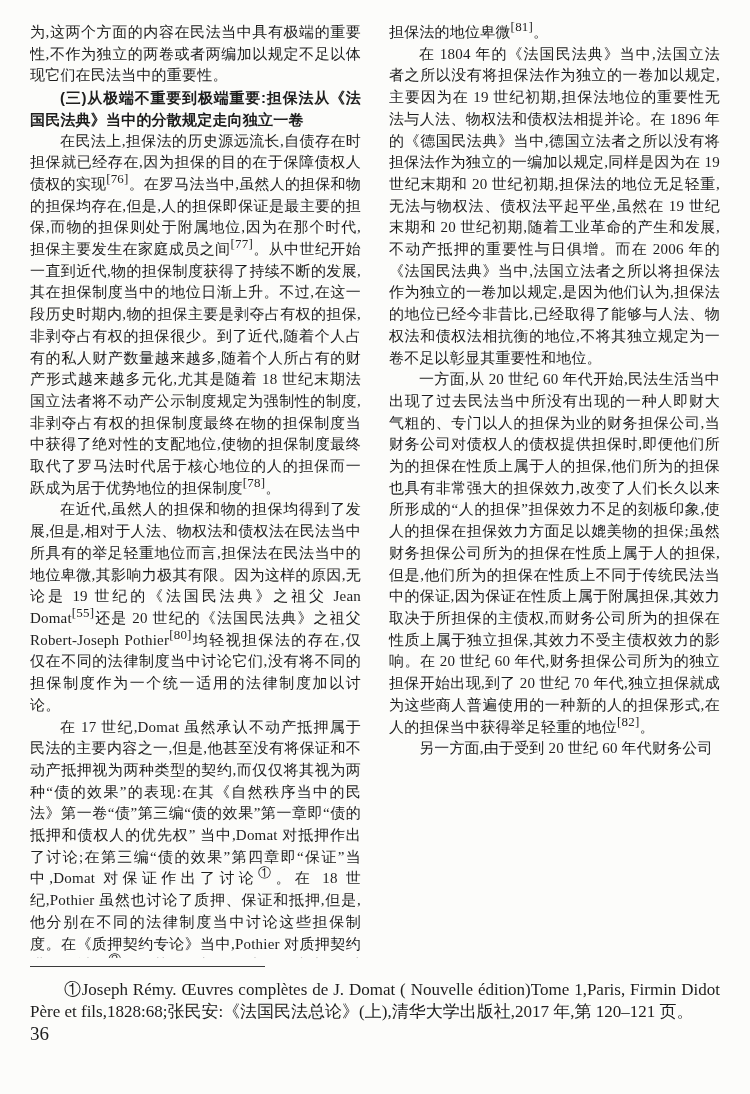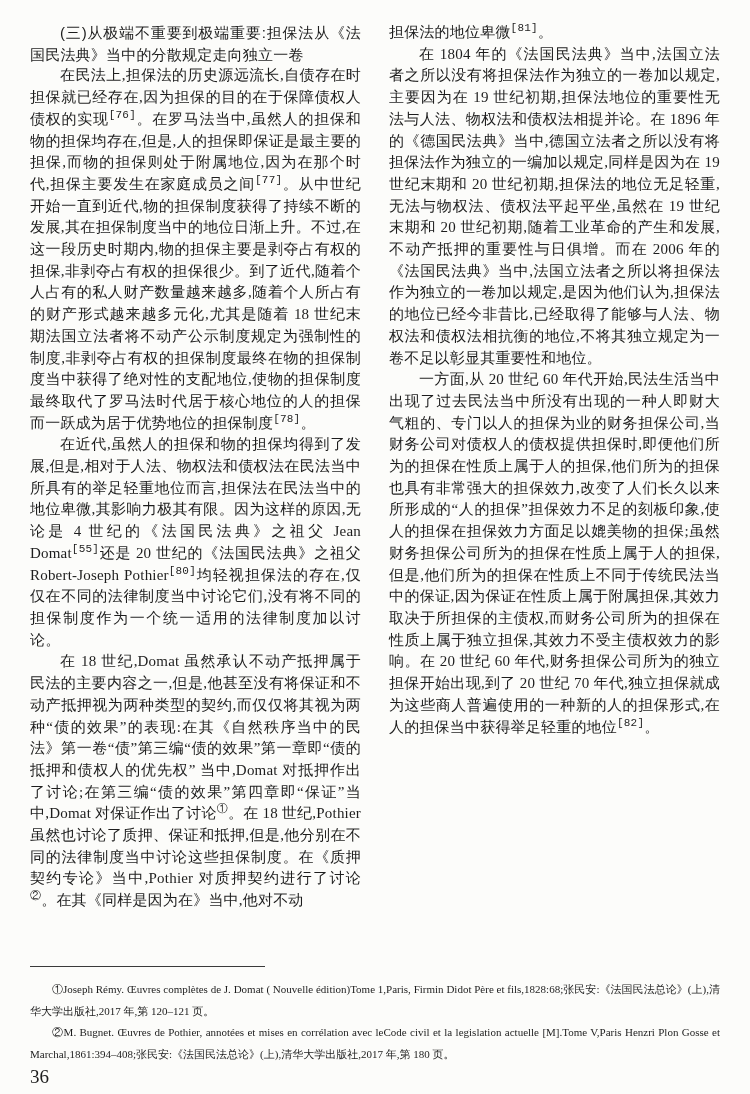--- a/index.html
+++ b/index.html
@@ -29,65 +29,65 @@
     line-height: 21.7px;
     text-align: justify;
     text-justify: inter-ideograph;
     letter-spacing: 0.2px;
   }
   .col p, .footnotes p { margin: 0; }
   p.p, p.h { text-indent: 2em; }
   p.p-cont { text-indent: 0; }
   p.h {
     font-family: "Liberation Sans", sans-serif;
-    font-weight: 400;
+    font-weight: 700;
   }
   sup {
-    font-size: 11px;
+    font-size: 13px;
     line-height: 0;
     vertical-align: super;
-    font-family: Liberation Mono, monospace;
   }
   .footnote-sep {
     width: 235px;
     height: 0;
     border-top: 1px solid #3a3a3a;
     margin: 8px 0 12px 0;
   }
   .footnotes {
-    font-size: 11px;
+    font-size: 17px;
     line-height: 21.5px;
     text-align: justify;
     text-justify: inter-ideograph;
   }
   p.fn { text-indent: 2em; }
   .page-number {
     font-size: 19px;
     margin-top: 1px;
   }
 </style>
 </head>
 <body>
 
 <div class="page">
   <div class="columns">
     <div class="col">
+        <p class="p-cont"><span>为,这两个方面的内容在民法当中具有极端的重要性,不作为独立的两卷或者两编加以规定不足以体现它们在民法当中的重要性。</span></p>
         <p class="h"><span>(三)从极端不重要到极端重要:担保法从《法国民法典》当中的分散规定走向独立一卷</span></p>
         <p class="p"><span>在民法上,担保法的历史源远流长,自债存在时担保就已经存在,因为担保的目的在于保障债权人债权的实现</span><sup>[76]</sup><span>。在罗马法当中,虽然人的担保和物的担保均存在,但是,人的担保即保证是最主要的担保,而物的担保则处于附属地位,因为在那个时代,担保主要发生在家庭成员之间</span><sup>[77]</sup><span>。从中世纪开始一直到近代,物的担保制度获得了持续不断的发展,其在担保制度当中的地位日渐上升。不过,在这一段历史时期内,物的担保主要是剥夺占有权的担保,非剥夺占有权的担保很少。到了近代,随着个人占有的私人财产数量越来越多,随着个人所占有的财产形式越来越多元化,尤其是随着 18 世纪末期法国立法者将不动产公示制度规定为强制性的制度,非剥夺占有权的担保制度最终在物的担保制度当中获得了绝对性的支配地位,使物的担保制度最终取代了罗马法时代居于核心地位的人的担保而一跃成为居于优势地位的担保制度</span><sup>[78]</sup><span>。</span></p>
-        <p class="p"><span>在近代,虽然人的担保和物的担保均得到了发展,但是,相对于人法、物权法和债权法在民法当中所具有的举足轻重地位而言,担保法在民法当中的地位卑微,其影响力极其有限。因为这样的原因,无论是 4 世纪的《法国民法典》之祖父 Jean Domat</span><sup>[55]</sup><span>还是 20 世纪的《法国民法典》之祖父 Robert-Joseph Pothier</span><sup>[80]</sup><span>均轻视担保法的存在,仅仅在不同的法律制度当中讨论它们,没有将不同的担保制度作为一个统一适用的法律制度加以讨论。</span></p>
-        <p class="p"><span>在 18 世纪,Domat 虽然承认不动产抵押属于民法的主要内容之一,但是,他甚至没有将保证和不动产抵押视为两种类型的契约,而仅仅将其视为两种“债的效果”的表现:在其《自然秩序当中的民法》第一卷“债”第三编“债的效果”第一章即“债的抵押和债权人的优先权” 当中,Domat 对抵押作出了讨论;在第三编“债的效果”第四章即“保证”当中,Domat 对保证作出了讨论</span><sup>①</sup><span>。在 18 世纪,Pothier 虽然也讨论了质押、保证和抵押,但是,他分别在不同的法律制度当中讨论这些担保制度。在《质押契约专论》当中,Pothier 对质押契约进行了讨论</span><sup>②</sup><span>。在其《同样是因为在》当中,他对不动</span></p>
+        <p class="p"><span>在近代,虽然人的担保和物的担保均得到了发展,但是,相对于人法、物权法和债权法在民法当中所具有的举足轻重地位而言,担保法在民法当中的地位卑微,其影响力极其有限。因为这样的原因,无论是 19 世纪的《法国民法典》之祖父 Jean Domat</span><sup>[55]</sup><span>还是 20 世纪的《法国民法典》之祖父 Robert-Joseph Pothier</span><sup>[80]</sup><span>均轻视担保法的存在,仅仅在不同的法律制度当中讨论它们,没有将不同的担保制度作为一个统一适用的法律制度加以讨论。</span></p>
+        <p class="p"><span>在 17 世纪,Domat 虽然承认不动产抵押属于民法的主要内容之一,但是,他甚至没有将保证和不动产抵押视为两种类型的契约,而仅仅将其视为两种“债的效果”的表现:在其《自然秩序当中的民法》第一卷“债”第三编“债的效果”第一章即“债的抵押和债权人的优先权” 当中,Domat 对抵押作出了讨论;在第三编“债的效果”第四章即“保证”当中,Domat 对保证作出了讨论</span><sup>①</sup><span>。在 18 世纪,Pothier 虽然也讨论了质押、保证和抵押,但是,他分别在不同的法律制度当中讨论这些担保制度。在《质押契约专论》当中,Pothier 对质押契约进行了讨论</span><sup>②</sup><span>。在其《同样是因为在》当中,他对不动</span></p>
       </div>
     <div class="col">
         <p class="p-cont"><span>担保法的地位卑微</span><sup>[81]</sup><span>。</span></p>
         <p class="p"><span>在 1804 年的《法国民法典》当中,法国立法者之所以没有将担保法作为独立的一卷加以规定,主要因为在 19 世纪初期,担保法地位的重要性无法与人法、物权法和债权法相提并论。在 1896 年的《德国民法典》当中,德国立法者之所以没有将担保法作为独立的一编加以规定,同样是因为在 19 世纪末期和 20 世纪初期,担保法的地位无足轻重,无法与物权法、债权法平起平坐,虽然在 19 世纪末期和 20 世纪初期,随着工业革命的产生和发展,不动产抵押的重要性与日俱增。而在 2006 年的《法国民法典》当中,法国立法者之所以将担保法作为独立的一卷加以规定,是因为他们认为,担保法的地位已经今非昔比,已经取得了能够与人法、物权法和债权法相抗衡的地位,不将其独立规定为一卷不足以彰显其重要性和地位。</span></p>
         <p class="p"><span>一方面,从 20 世纪 60 年代开始,民法生活当中出现了过去民法当中所没有出现的一种人即财大气粗的、专门以人的担保为业的财务担保公司,当财务公司对债权人的债权提供担保时,即便他们所为的担保在性质上属于人的担保,他们所为的担保也具有非常强大的担保效力,改变了人们长久以来所形成的“人的担保”担保效力不足的刻板印象,使人的担保在担保效力方面足以媲美物的担保;虽然财务担保公司所为的担保在性质上属于人的担保,但是,他们所为的担保在性质上不同于传统民法当中的保证,因为保证在性质上属于附属担保,其效力取决于所担保的主债权,而财务公司所为的担保在性质上属于独立担保,其效力不受主债权效力的影响。在 20 世纪 60 年代,财务担保公司所为的独立担保开始出现,到了 20 世纪 70 年代,独立担保就成为这些商人普遍使用的一种新的人的担保形式,在人的担保当中获得举足轻重的地位</span><sup>[82]</sup><span>。</span></p>
+        <p class="p"><span>另一方面,由于受到 20 世纪 60 年代财务公司</span></p>
       </div>
   </div>
 
   <div class="footnote-sep"></div>
 
   <div class="footnotes">
       <p class="fn"><span>①Joseph Rémy. Œuvres complètes de J. Domat ( Nouvelle édition)Tome 1,Paris, Firmin Didot Père et fils,1828:68;张民安:《法国民法总论》(上),清华大学出版社,2017 年,第 120–121 页。</span></p>
-      <p class="fn"><span>②M. Bugnet. Œuvres de Pothier, annotées et mises en corrélation avec leCode civil et la legislation actuelle [M].Tome V,Paris Henzri Plon Gosse et Marchal,1861:394–408;张民安:《法国民法总论》(上),清华大学出版社,2017 年,第 180 页。</span></p>
     </div>
 
   <div class="page-number">36</div>
 </div>
 
 </body></html>

